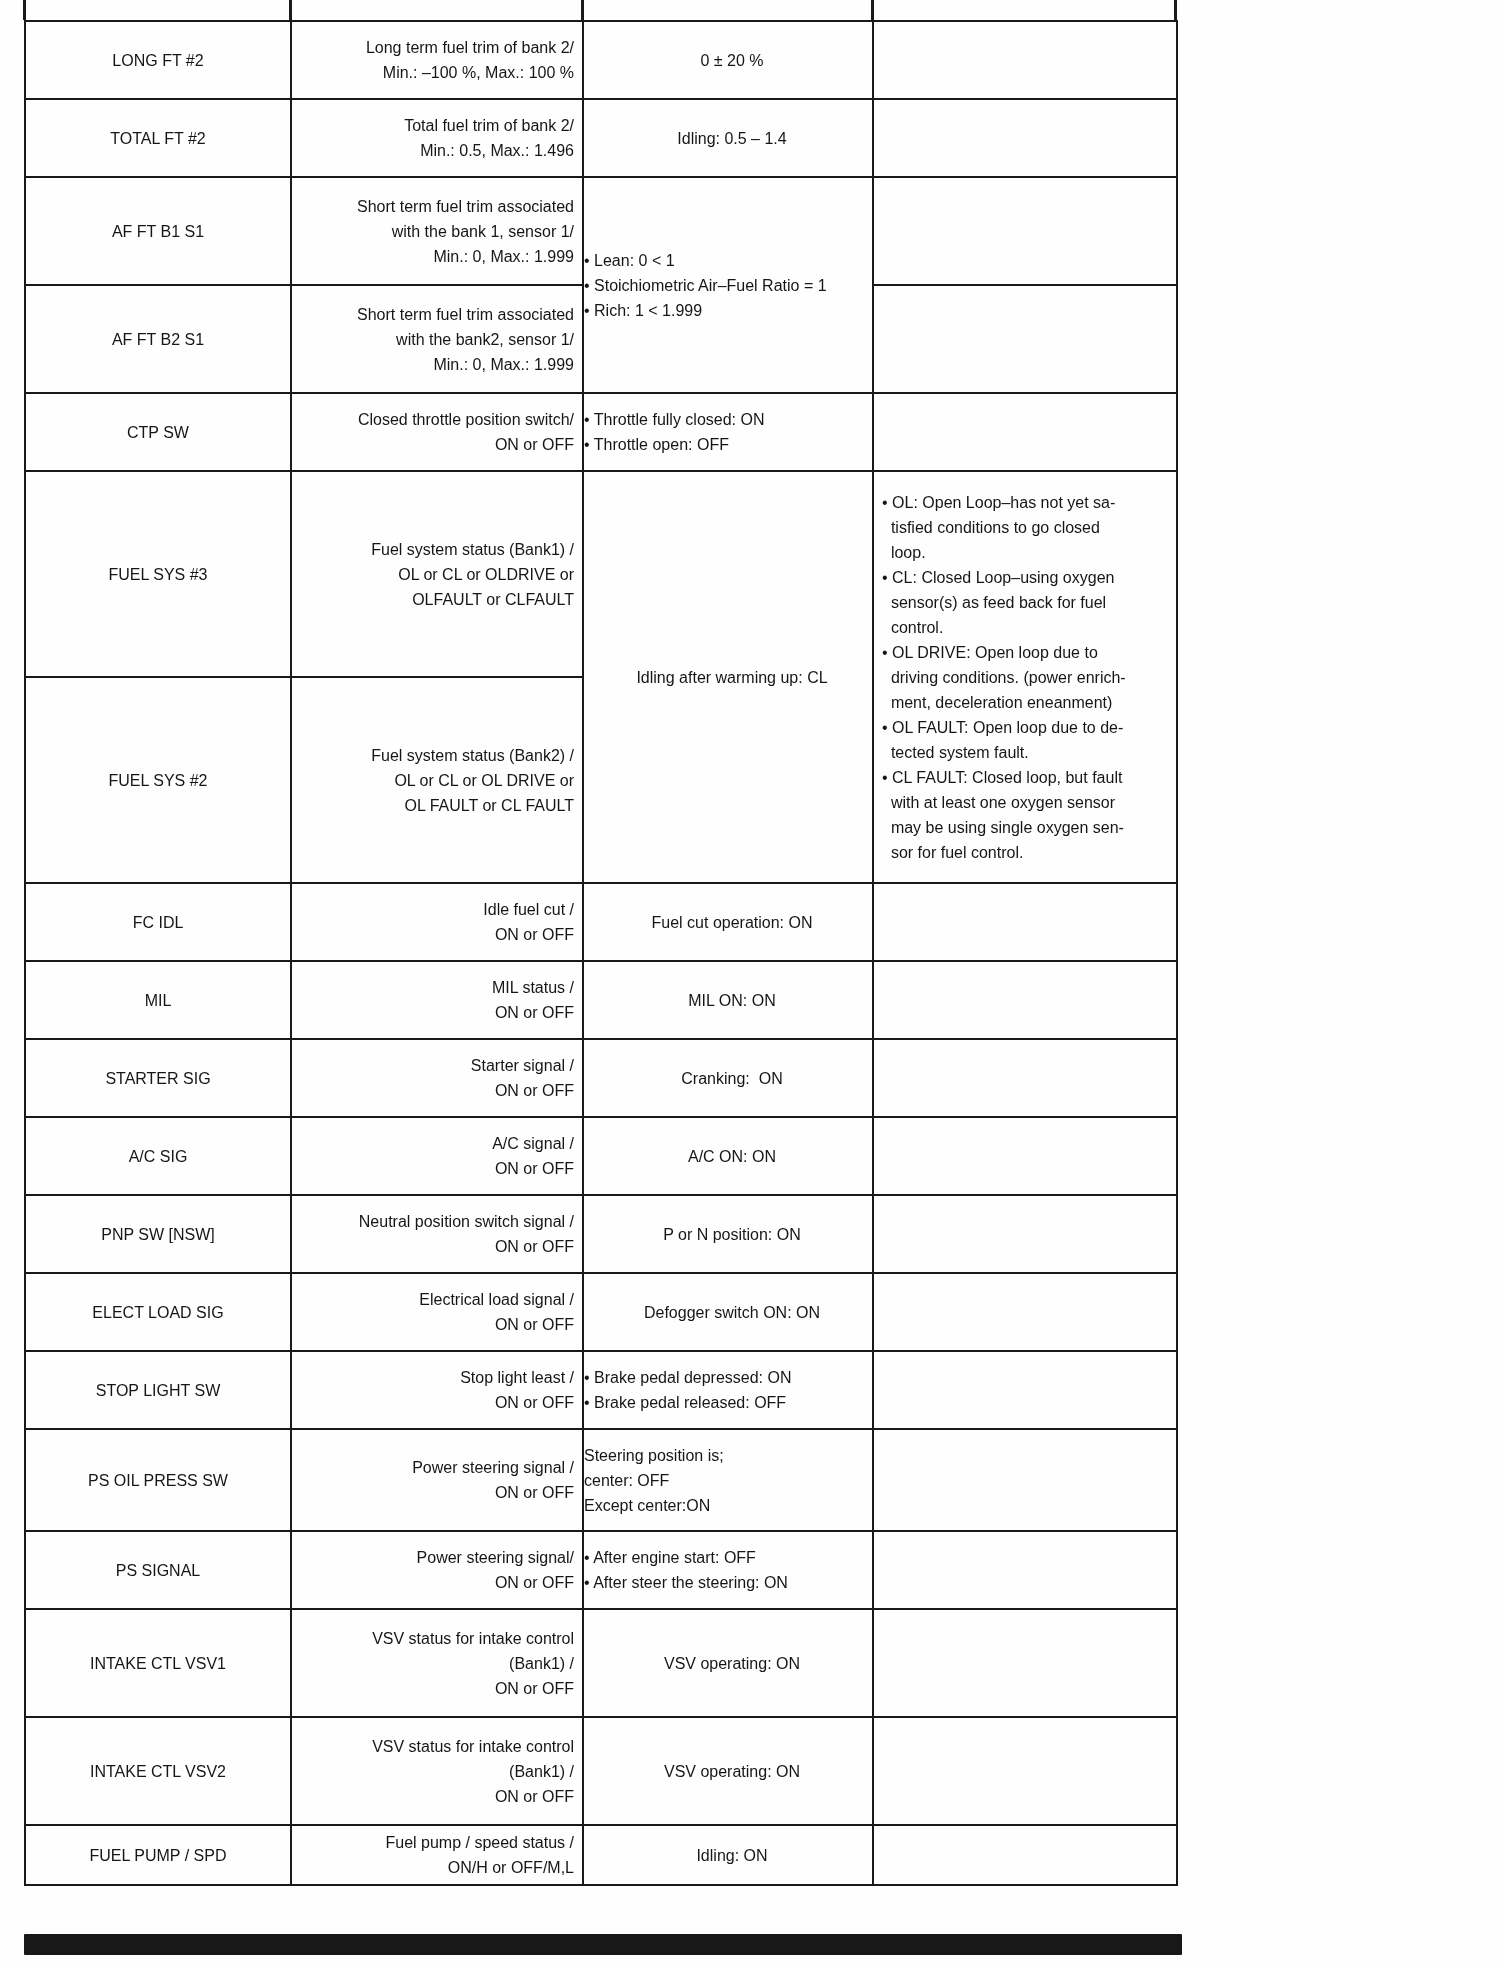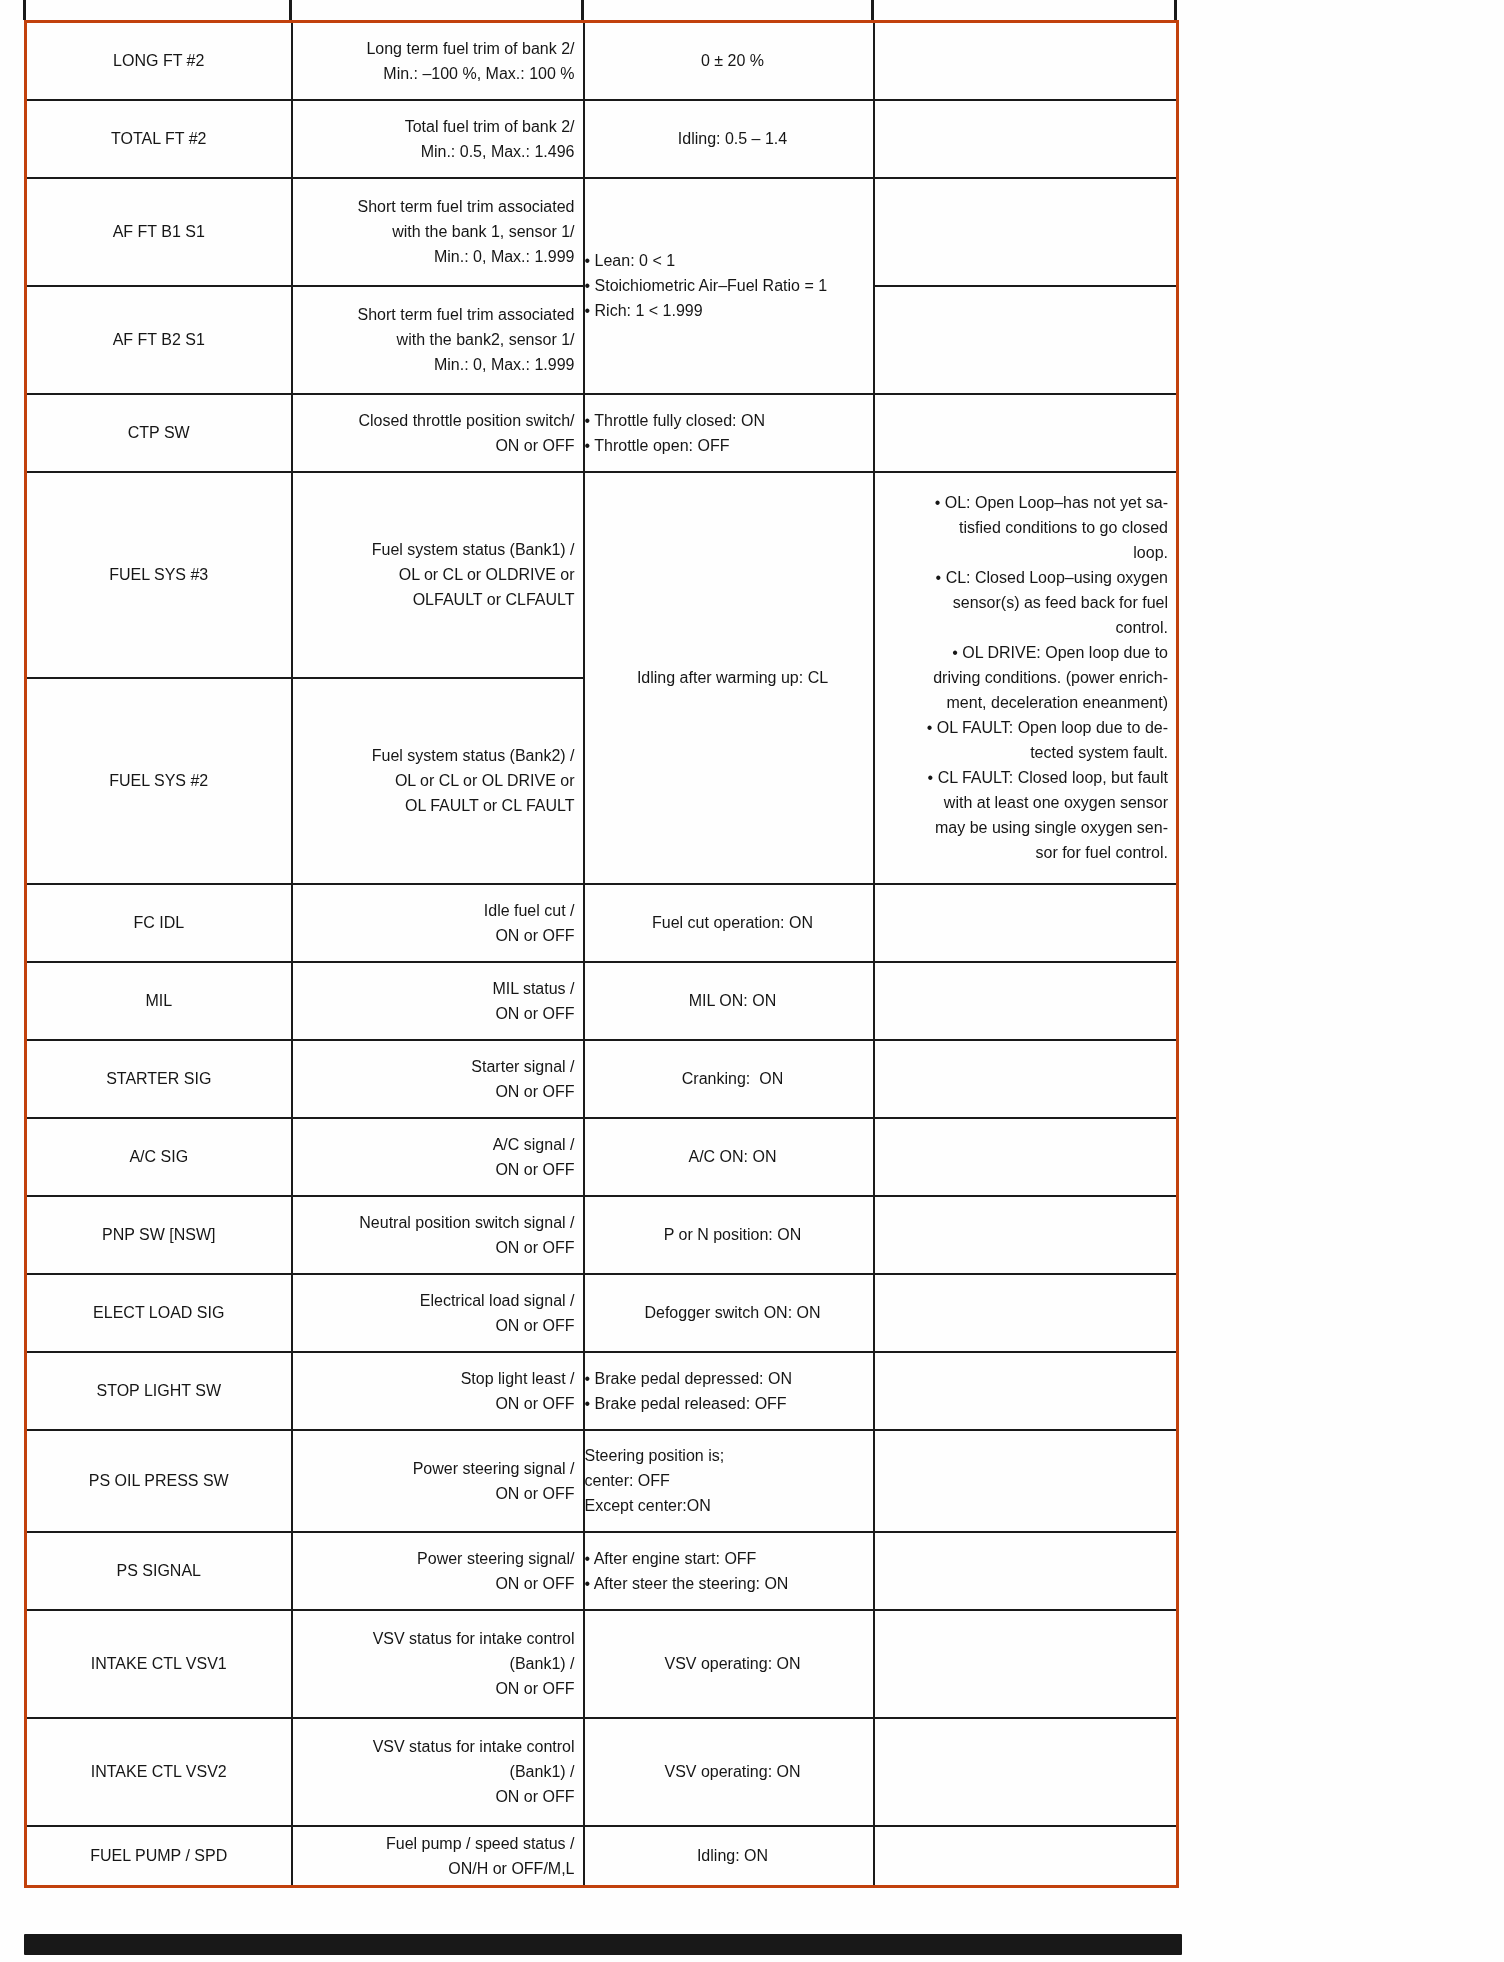--- a/index.html
+++ b/index.html
@@ -18,38 +18,38 @@
     height: 1962px;
     background: #fefefe;
   }
   table.diag {
     position: absolute;
     left: 24px;
     top: 20px;
     width: 1152px;
     table-layout: fixed;
     border-collapse: collapse;
-    border: 3px solid #c2410c;
+    border: 1px solid #c2410c;
   }
   table.diag td {
     border: 2px solid #1a1a1a;
     vertical-align: middle;
     font-size: 16px;
     line-height: 25px;
     white-space: pre;
     padding: 4px 8px;
     color: #161616;
     overflow: hidden;
   }
   
   td.ci { text-align: center; }
   td.cd { text-align: right; }
   td.cc.al-c { text-align: center; padding-left: 16px; }
   td.cc.al-l { text-align: left; padding-left: 0; }
-  td.cn { text-align: right; padding-left: 10px; padding-right: 6px; }
+  td.cn { text-align: left; padding-left: 10px; padding-right: 6px; }
   
   tr.h2 { height: 78px; }
   tr.h3 { height: 108px; }
   tr.hf { height: 206px; }
   tr.hp { height: 102px; }
   tr.hl { height: 50px; }
   
   .stub {
     position: absolute;
     top: 0;

